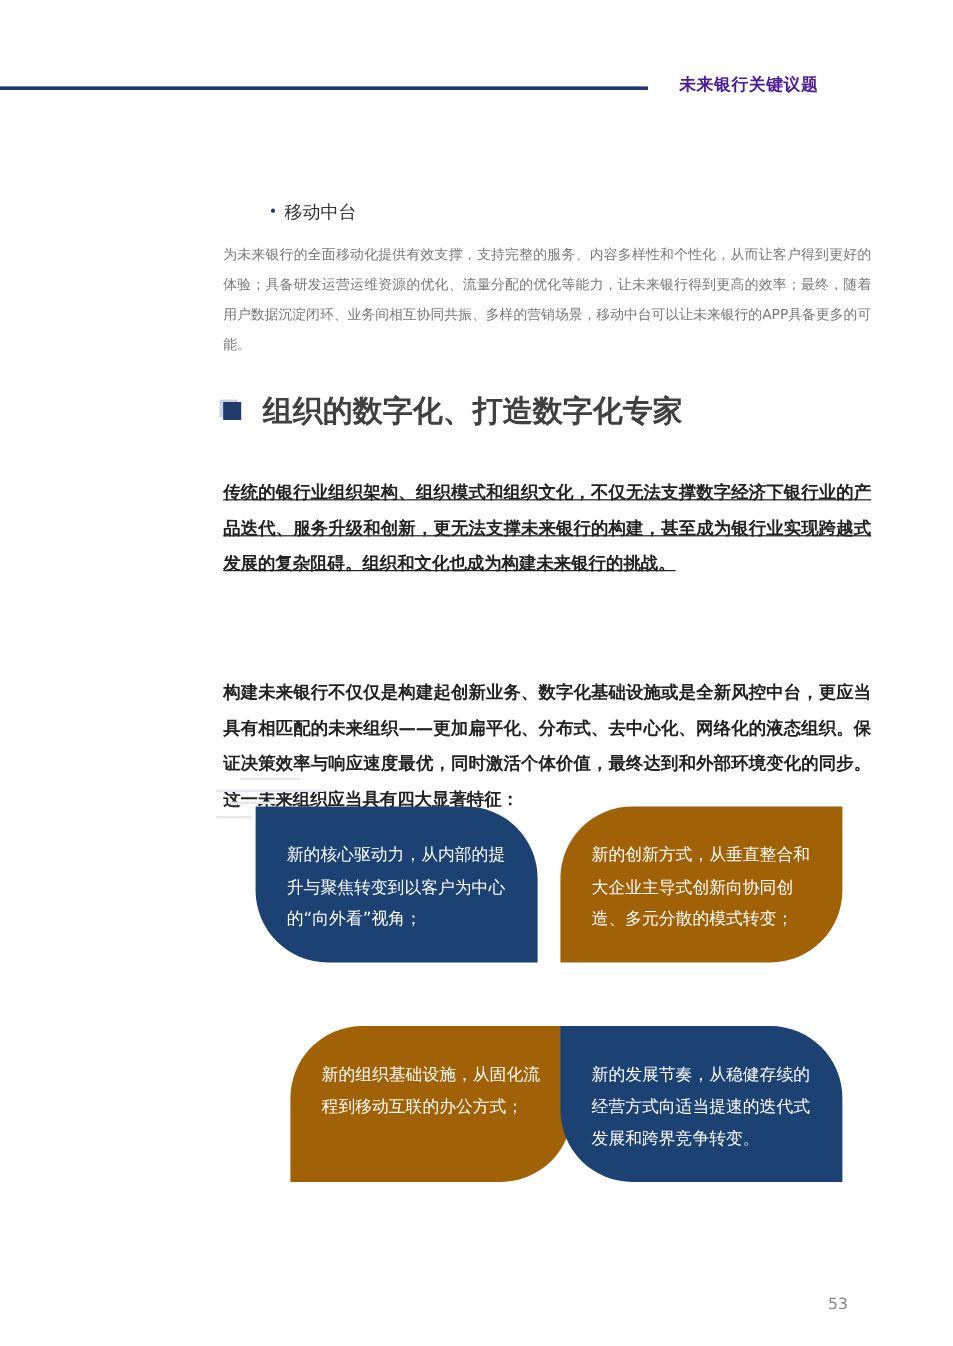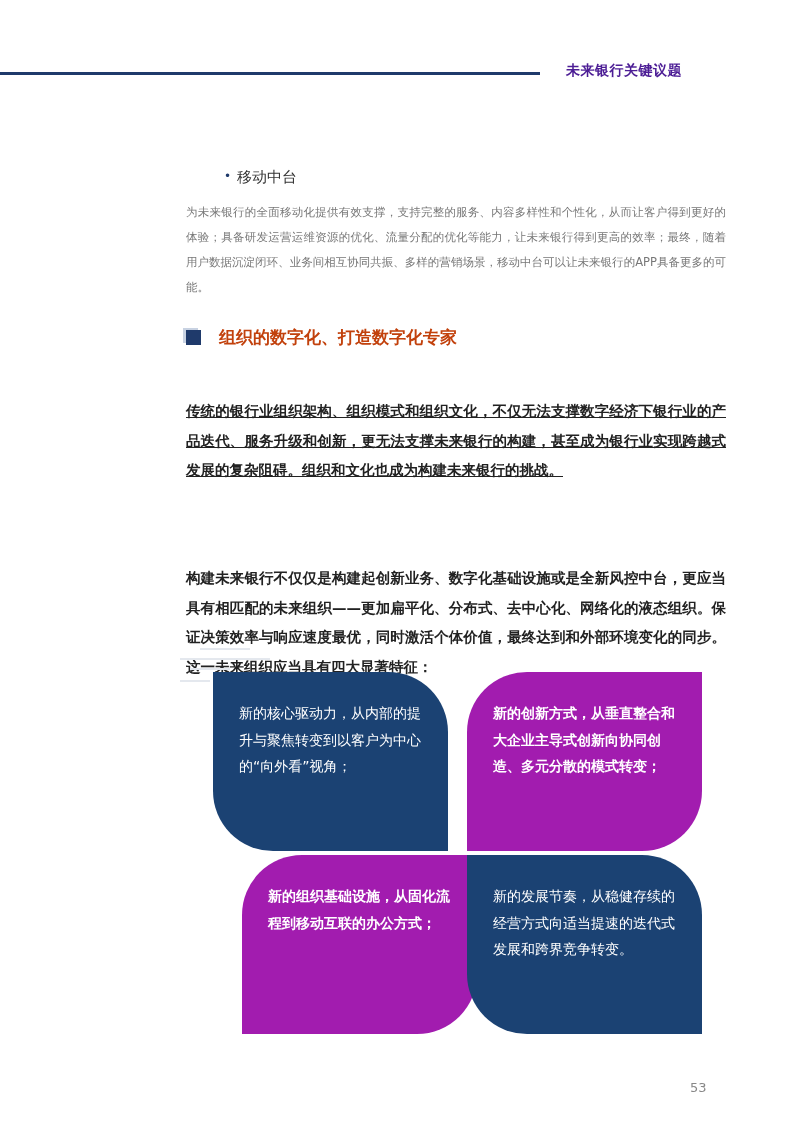--- a/index.html
+++ b/index.html
@@ -5,31 +5,31 @@
   html, body { margin:0; padding:0; }
   body { width:794px; height:1122px; background:#ffffff; position:relative; overflow:hidden;
          font-family:"DejaVu Sans","Liberation Sans",sans-serif; color:#333; }
   .header-rule { position:absolute; left:0; top:72px; width:540px; height:3px; background:#1f3a6b; }
   .header-title { position:absolute; left:566px; top:62px; font-size:14px; font-weight:bold; color:#4c1d95; letter-spacing:0.5px; }
 
   .sub-head { position:absolute; left:186px; top:168px; font-size:15px; color:#333;margin-left:38px; }
   .sub-head .dot { color:#1f3a6b; margin-right:6px; font-size:12px; vertical-align:2px; }
   .sub-body { position:absolute; left:186px; top:200px; width:540px; font-size:11.5px; line-height:25px; color:#777; text-align:justify; }
 
-  .section-title { position:absolute; left:186px; top:326px; font-size:17px; font-weight:bold; color:#c2410c; display:flex; align-items:center; }
+  .section-title { position:absolute; left:186px; top:326px; font-size:25px; font-weight:bold; color:#404040; display:flex; align-items:center; }
   .section-title .sq { width:15px; height:15px; background:#1f3a6b; margin-right:18px; box-shadow:-3px -2px 0 #c8d2e2; }
 
   .para { position:absolute; left:186px; width:540px; font-size:14.5px; line-height:29.5px; color:#222; font-weight:bold; text-align:justify; }
   .p1 { top:397px;text-decoration:underline; }
   .p2 { top:520px;margin-top:44px; }
 
-  .box { position:absolute; width:235px; height:179px; color:#fff; font-size:14px; line-height:26.5px; box-sizing:border-box; padding:28px 24px 0 26px; }
+  .box { position:absolute; width:235px; height:130px; color:#fff; font-size:14px; line-height:26.5px; box-sizing:border-box; padding:28px 24px 0 26px; }
   .box span { display:block; }
   .dark { background:#1b4273; }
-  .light { background:#a21caf;font-weight:bold; }
+  .light { background:#a16207; }
   .b1 { left:213px; top:672px; border-top-right-radius:60px; border-bottom-left-radius:60px; }
   .b2 { left:467px; top:672px; border-top-left-radius:60px; border-bottom-right-radius:60px; }
   .b3 { left:213px; top:855px; border-top-left-radius:60px; border-bottom-right-radius:60px;margin-left:29px; }
   .b4 { left:467px; top:855px; border-top-right-radius:60px; border-bottom-left-radius:60px; }
 
   .deco { position:absolute; left:180px; top:640px; width:110px; height:60px; }
   .deco i { position:absolute; height:2px; background:#e4e8ee; display:block; }
 
   .page-num { position:absolute; left:690px; top:1080px; font-size:13px; color:#888; }
 </style>

